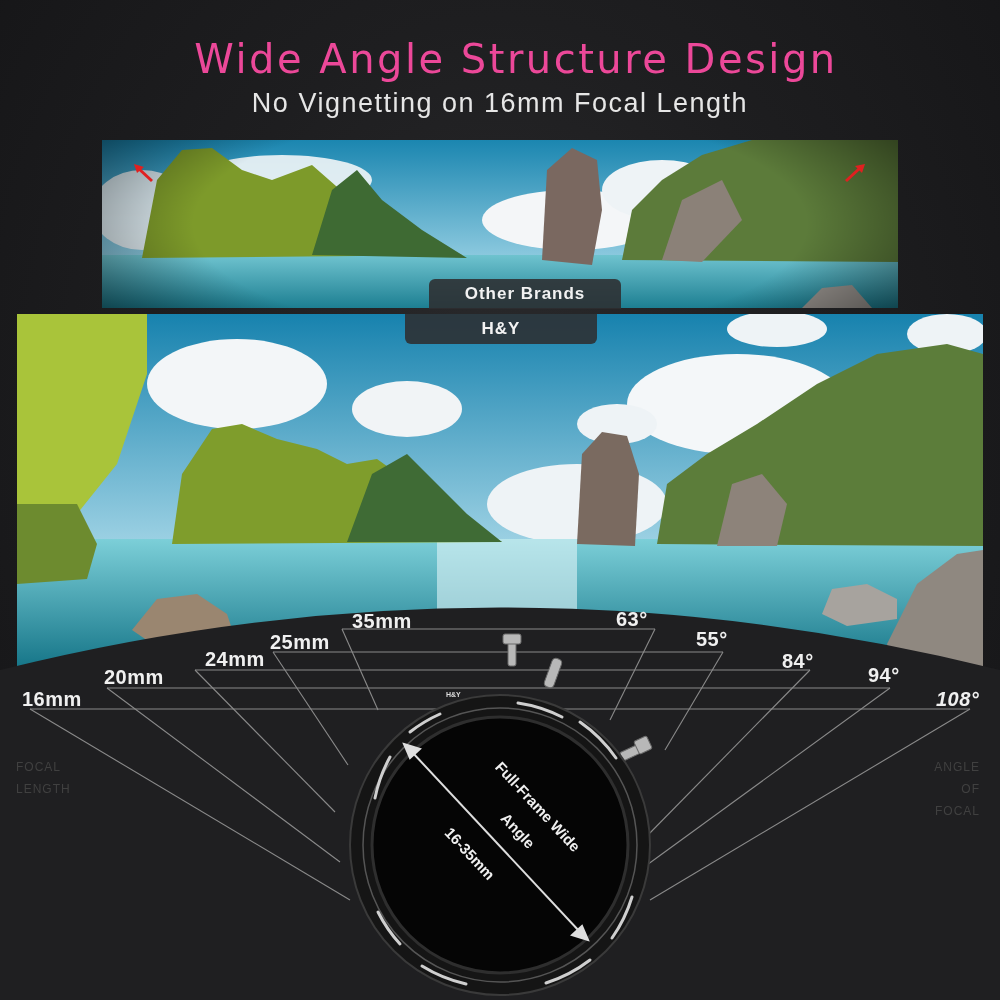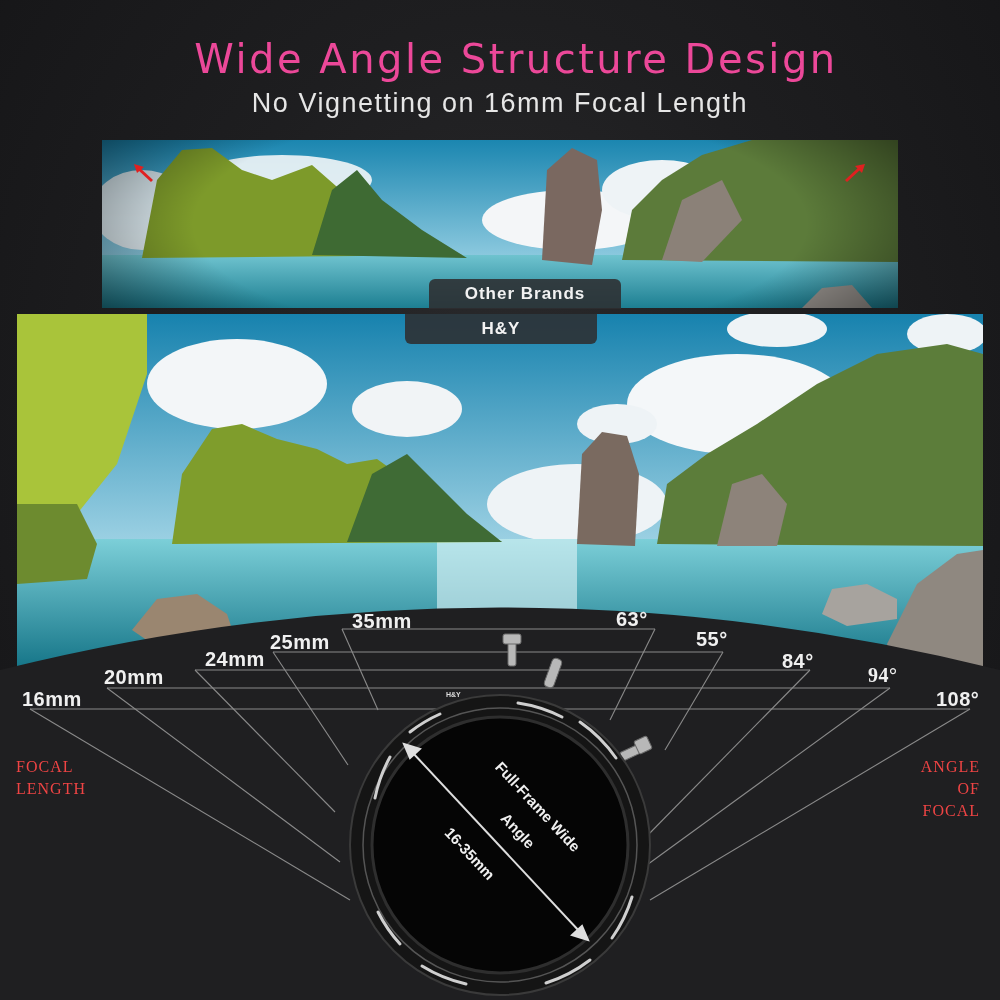--- a/index.html
+++ b/index.html
@@ -52,22 +52,22 @@
     .red-arrow { position: absolute; }
 
     
     .diagram { position: absolute; left: 0; top: 0; width: 1000px; height: 1000px; pointer-events: none; }
 
     .fl-label {
       position: absolute; font-size: 20px; color: #f0f0f0;
       font-family: "Liberation Sans", sans-serif; font-weight: bold; letter-spacing: 0.5px;
     }
     .side-label {
-      position: absolute; font-size: 16px; color: #ef4444; line-height: 22px;
-      font-family: Liberation Serif, serif; letter-spacing: 1px;
+      position: absolute; font-size: 12px; color: #404040; line-height: 22px;
+      font-family: Liberation Sans, sans-serif; letter-spacing: 1px;
     }
     .side-left { left: 16px; top: 756px; text-align: left; }
     .side-right { right: 20px; top: 756px; text-align: right; }
 
     .filter { position: absolute; left: 340px; top: 650px; width: 320px; height: 350px; }
     .filter svg { width: 100%; height: 100%; overflow: visible; }
 
     .filter-text {
       position: absolute; color: #f0f0f0; font-family: "Liberation Sans", sans-serif;
       font-weight: bold; font-size: 15px; transform-origin: center center;
@@ -180,22 +180,22 @@
       <line x1="655" y1="629" x2="610" y2="720"></line>
     </g>
   </svg>
 
   <div class="fl-label" style="left:22px;top:688px;text-align:right;">16mm</div>
   <div class="fl-label" style="left:104px;top:666px;">20mm</div>
   <div class="fl-label" style="left:188px;top:648px;margin-left:17px;">24mm</div>
   <div class="fl-label" style="left:270px;top:631px;">25mm</div>
   <div class="fl-label" style="left:352px;top:610px;">35mm</div>
 
-  <div class="fl-label" style="left:936px;top:688px;">108°</div>
-  <div class="fl-label" style="left:868px;top:664px;font-family:Liberation Serif, serif;">94°</div>
+  <div class="fl-label" style="left:936px;top:688px;font-style:italic;">108°</div>
+  <div class="fl-label" style="left:868px;top:664px;">94°</div>
   <div class="fl-label" style="left:782px;top:650px;">84°</div>
   <div class="fl-label" style="left:696px;top:628px;">55°</div>
   <div class="fl-label" style="left:616px;top:608px;">63°</div>
 
   <div class="side-label side-left">
     <div>FOCAL</div>
     <div>LENGTH</div>
   </div>
   <div class="side-label side-right">
     <div>ANGLE</div>

